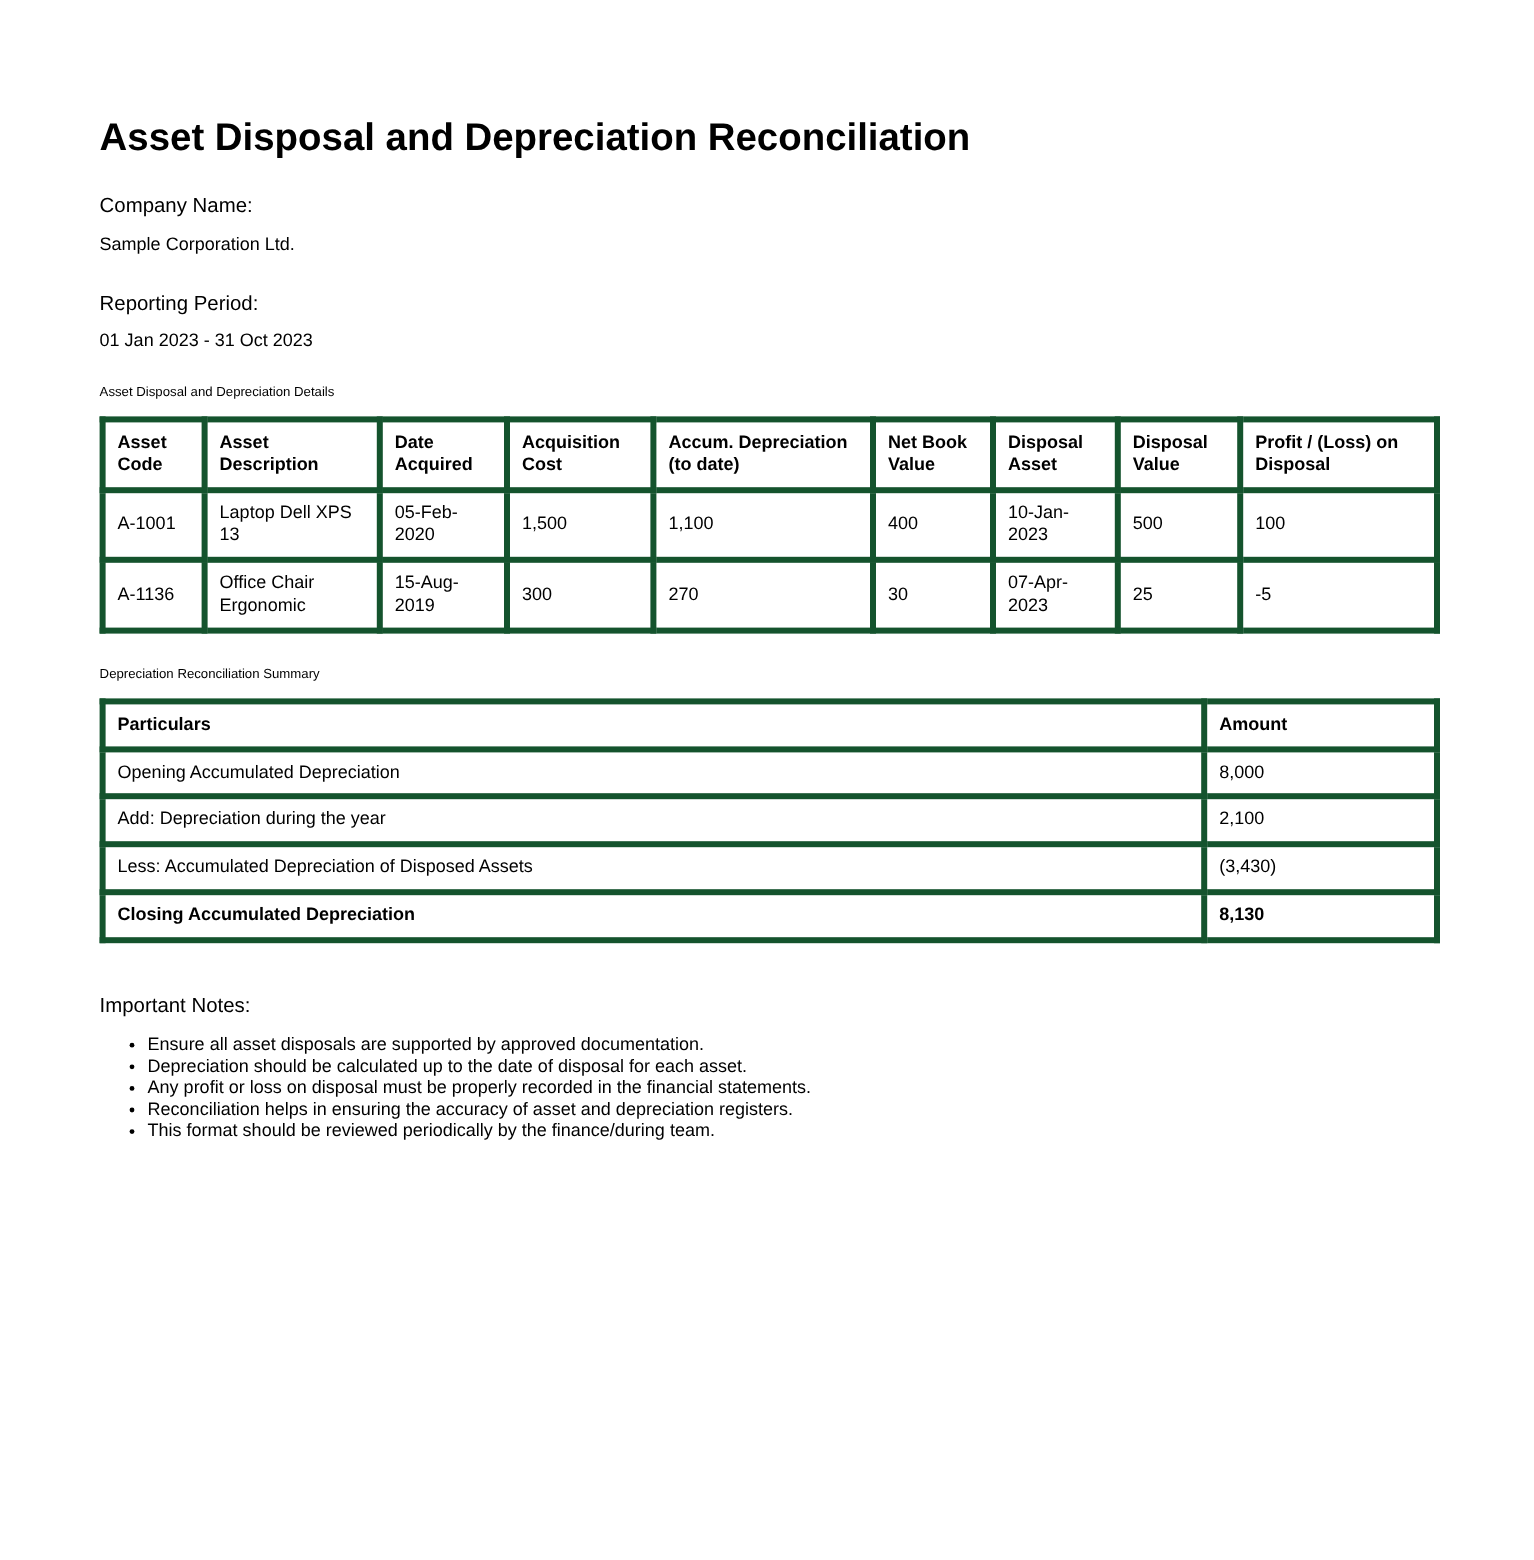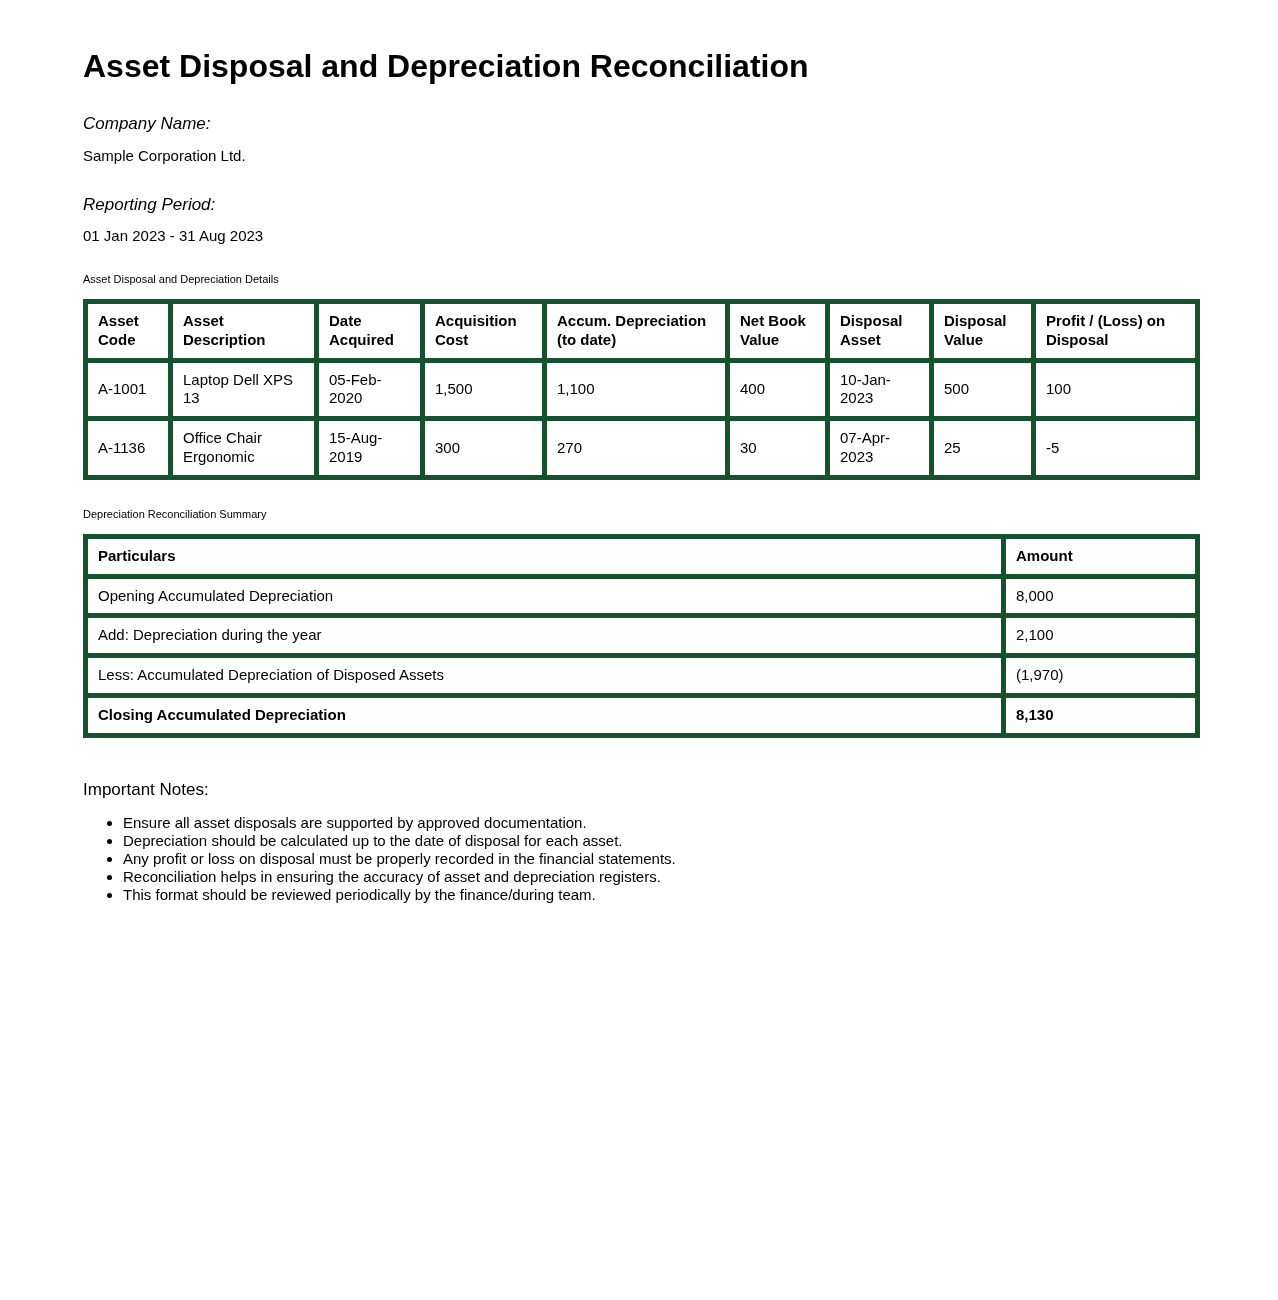--- a/index.html
+++ b/index.html
@@ -6,34 +6,33 @@
     margin: 0;
     padding: 0;
     background: #ffffff;
     color: #000000;
     font-family: "Liberation Sans", sans-serif;
   }
   .page {
     width: 1232px;
     min-height: 1300px;
     box-sizing: border-box;
-    padding: 49px 83px 40px 83px;
+    padding: 97px 83px 40px 83px;
     background: #ffffff;
   }
   h1.doc-title {
     font-size: 32px;
     font-weight: bold;
     margin: 0 0 10px 0;
     line-height: 1.1;
   }
   p.field-label {
     font-size: 17px;
     margin: 30px 0 0 0;
     line-height: 1.2;
-    font-style: italic;
   }
   p.field-value {
     font-size: 15px;
     margin: 12px 0 0 0;
     line-height: 1.2;
   }
   h2.section-heading {
     font-size: 11px;
     font-weight: normal;
     margin: 28px 0 13px 0;
@@ -73,21 +72,21 @@
 <body>
 
 <div class="page">
 
   <h1 class="doc-title">Asset Disposal and Depreciation Reconciliation</h1>
 
   <p class="field-label">Company Name:</p>
   <p class="field-value">Sample Corporation Ltd.</p>
 
   <p class="field-label">Reporting Period:</p>
-  <p class="field-value">01 Jan 2023 - 31 Aug 2023</p>
+  <p class="field-value">01 Jan 2023 - 31 Oct 2023</p>
 
   <h2 class="section-heading">Asset Disposal and Depreciation Details</h2>
 
   <table class="details-table">
     <colgroup>
       <col style="width:85px">
         <col style="width:146px">
         <col style="width:106px">
       <col style="width:122px">
         <col style="width:183px">
@@ -152,21 +151,21 @@
         <tr>
           <td>Opening Accumulated Depreciation</td>
           <td>8,000</td>
         </tr>
         <tr>
           <td>Add: Depreciation during the year</td>
           <td>2,100</td>
         </tr>
         <tr>
           <td>Less: Accumulated Depreciation of Disposed Assets</td>
-          <td>(1,970)</td>
+          <td>(3,430)</td>
         </tr>
         <tr class="bold-row">
           <td>Closing Accumulated Depreciation</td>
           <td>8,130</td>
         </tr>
       </tbody>
   </table>
 
   <h3 class="notes-heading">Important Notes:</h3>
   <ul class="notes-list" id="notes-list">

